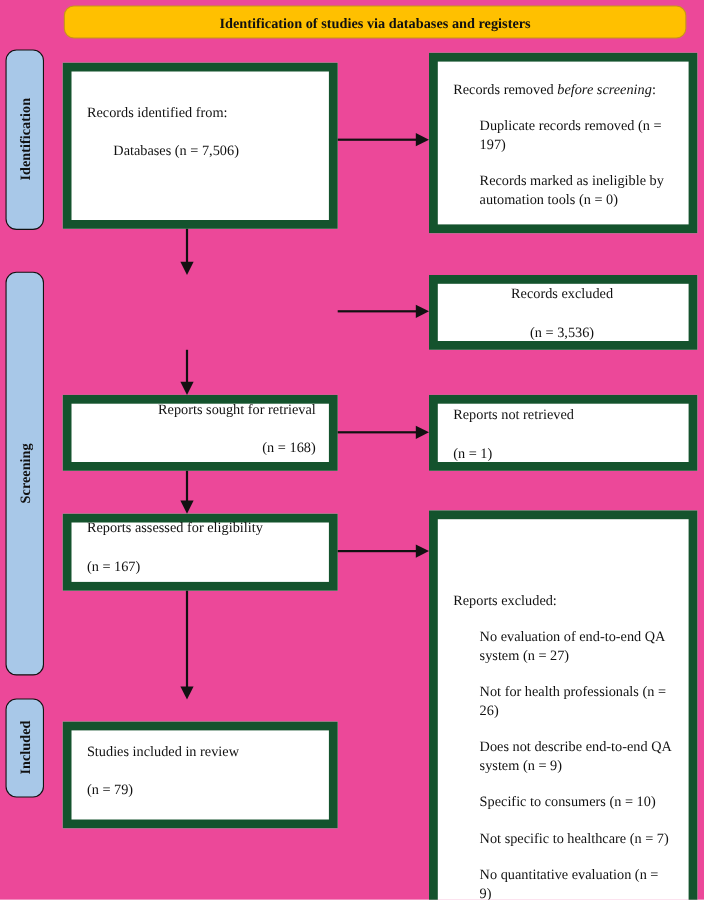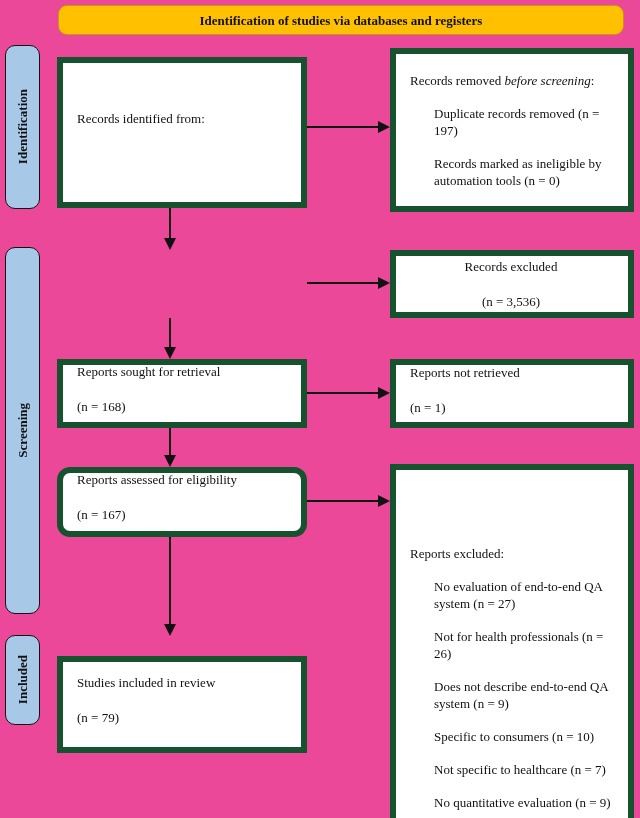--- a/index.html
+++ b/index.html
@@ -23,21 +23,21 @@
     background:var(--sidebar-bg,#A8C8E8);
     border:1.5px solid #111;border-radius:10px;
     display:flex;align-items:center;justify-content:center;
   }
   .stage-label span{
     writing-mode:vertical-rl;transform:rotate(180deg);
     font-weight:bold;font-size:13px;white-space:nowrap;
   }
   
   .box{
-    position:absolute;background:#fff;border:6px solid #14532d;
+    position:absolute;background:#fff;border:8px solid #14532d;
     display:flex;flex-direction:column;justify-content:center;
     box-sizing:border-box;
   }
   .box.colL{left:57px;width:250px;padding:6px 12px 16px 14px;}
   .box.colR{left:390px;width:244px;padding:6px 16px 6px 14px;}
   .box p{margin:0;}
   .gap{margin-bottom:18px !important;}
   .gap-sm{margin-bottom:16px !important;}
   .indent{margin-left:24px !important;}
   .italic{font-style:italic;}
@@ -67,50 +67,51 @@
   </div>
   <div class="stage-label" style="top:247px;height:365px;">
     <span>Screening</span>
   </div>
   <div class="stage-label" style="top:635px;height:88px;">
     <span>Included</span>
   </div>
 
   <div class="box colL" style="top:57px;height:151px;">
     <p class="gap">Records identified from:</p>
+    <p class="gap indent">Databases (n = 7,506)</p>
   </div>
 
 
-  <div class="box colL" style="top:359px;height:69px;">
+  <div class="box colL" style="top:359px;height:69px;text-align:right;">
     <p class="gap">Reports sought for retrieval</p>
     <p>(n = 168)</p>
   </div>
 
-  <div class="box colL" style="top:467px;height:70px;border-radius:13px;">
+  <div class="box colL" style="top:467px;height:70px;">
     <p class="gap">Reports assessed for eligibility</p>
     <p>(n = 167)</p>
   </div>
 
   <div class="box colL" style="top:656px;height:97px;">
     <p class="gap">Studies included in review</p>
     <p>(n = 79)</p>
   </div>
 
   <div class="box colR" style="top:48px;height:164px;">
     <p class="gap-sm"><span>Records removed </span><span class="italic">before screening</span><span>:</span></p>
     <p class="gap-sm indent">Duplicate records removed (n = 197)</p>
     <p class="indent">Records marked as ineligible by automation tools (n = 0)</p>
   </div>
 
   <div class="box colR" style="top:250px;height:68px;align-items:center;">
     <p class="gap">Records excluded</p>
     <p>(n = 3,536)</p>
   </div>
 
-  <div class="box colR" style="top:359px;height:69px;justify-content:flex-end;">
+  <div class="box colR" style="top:359px;height:69px;">
     <p class="gap">Reports not retrieved</p>
     <p>(n = 1)</p>
   </div>
 
   <div class="box colR" style="top:464px;height:428px;">
     <p class="gap-sm">Reports excluded:</p>
     <p class="gap-sm indent">No evaluation of end-to-end QA system (n = 27)</p>
     <p class="gap-sm indent">Not for health professionals (n = 26)</p>
     <p class="gap-sm indent">Does not describe end-to-end QA system (n = 9)</p>
     <p class="gap-sm indent">Specific to consumers (n = 10)</p>

